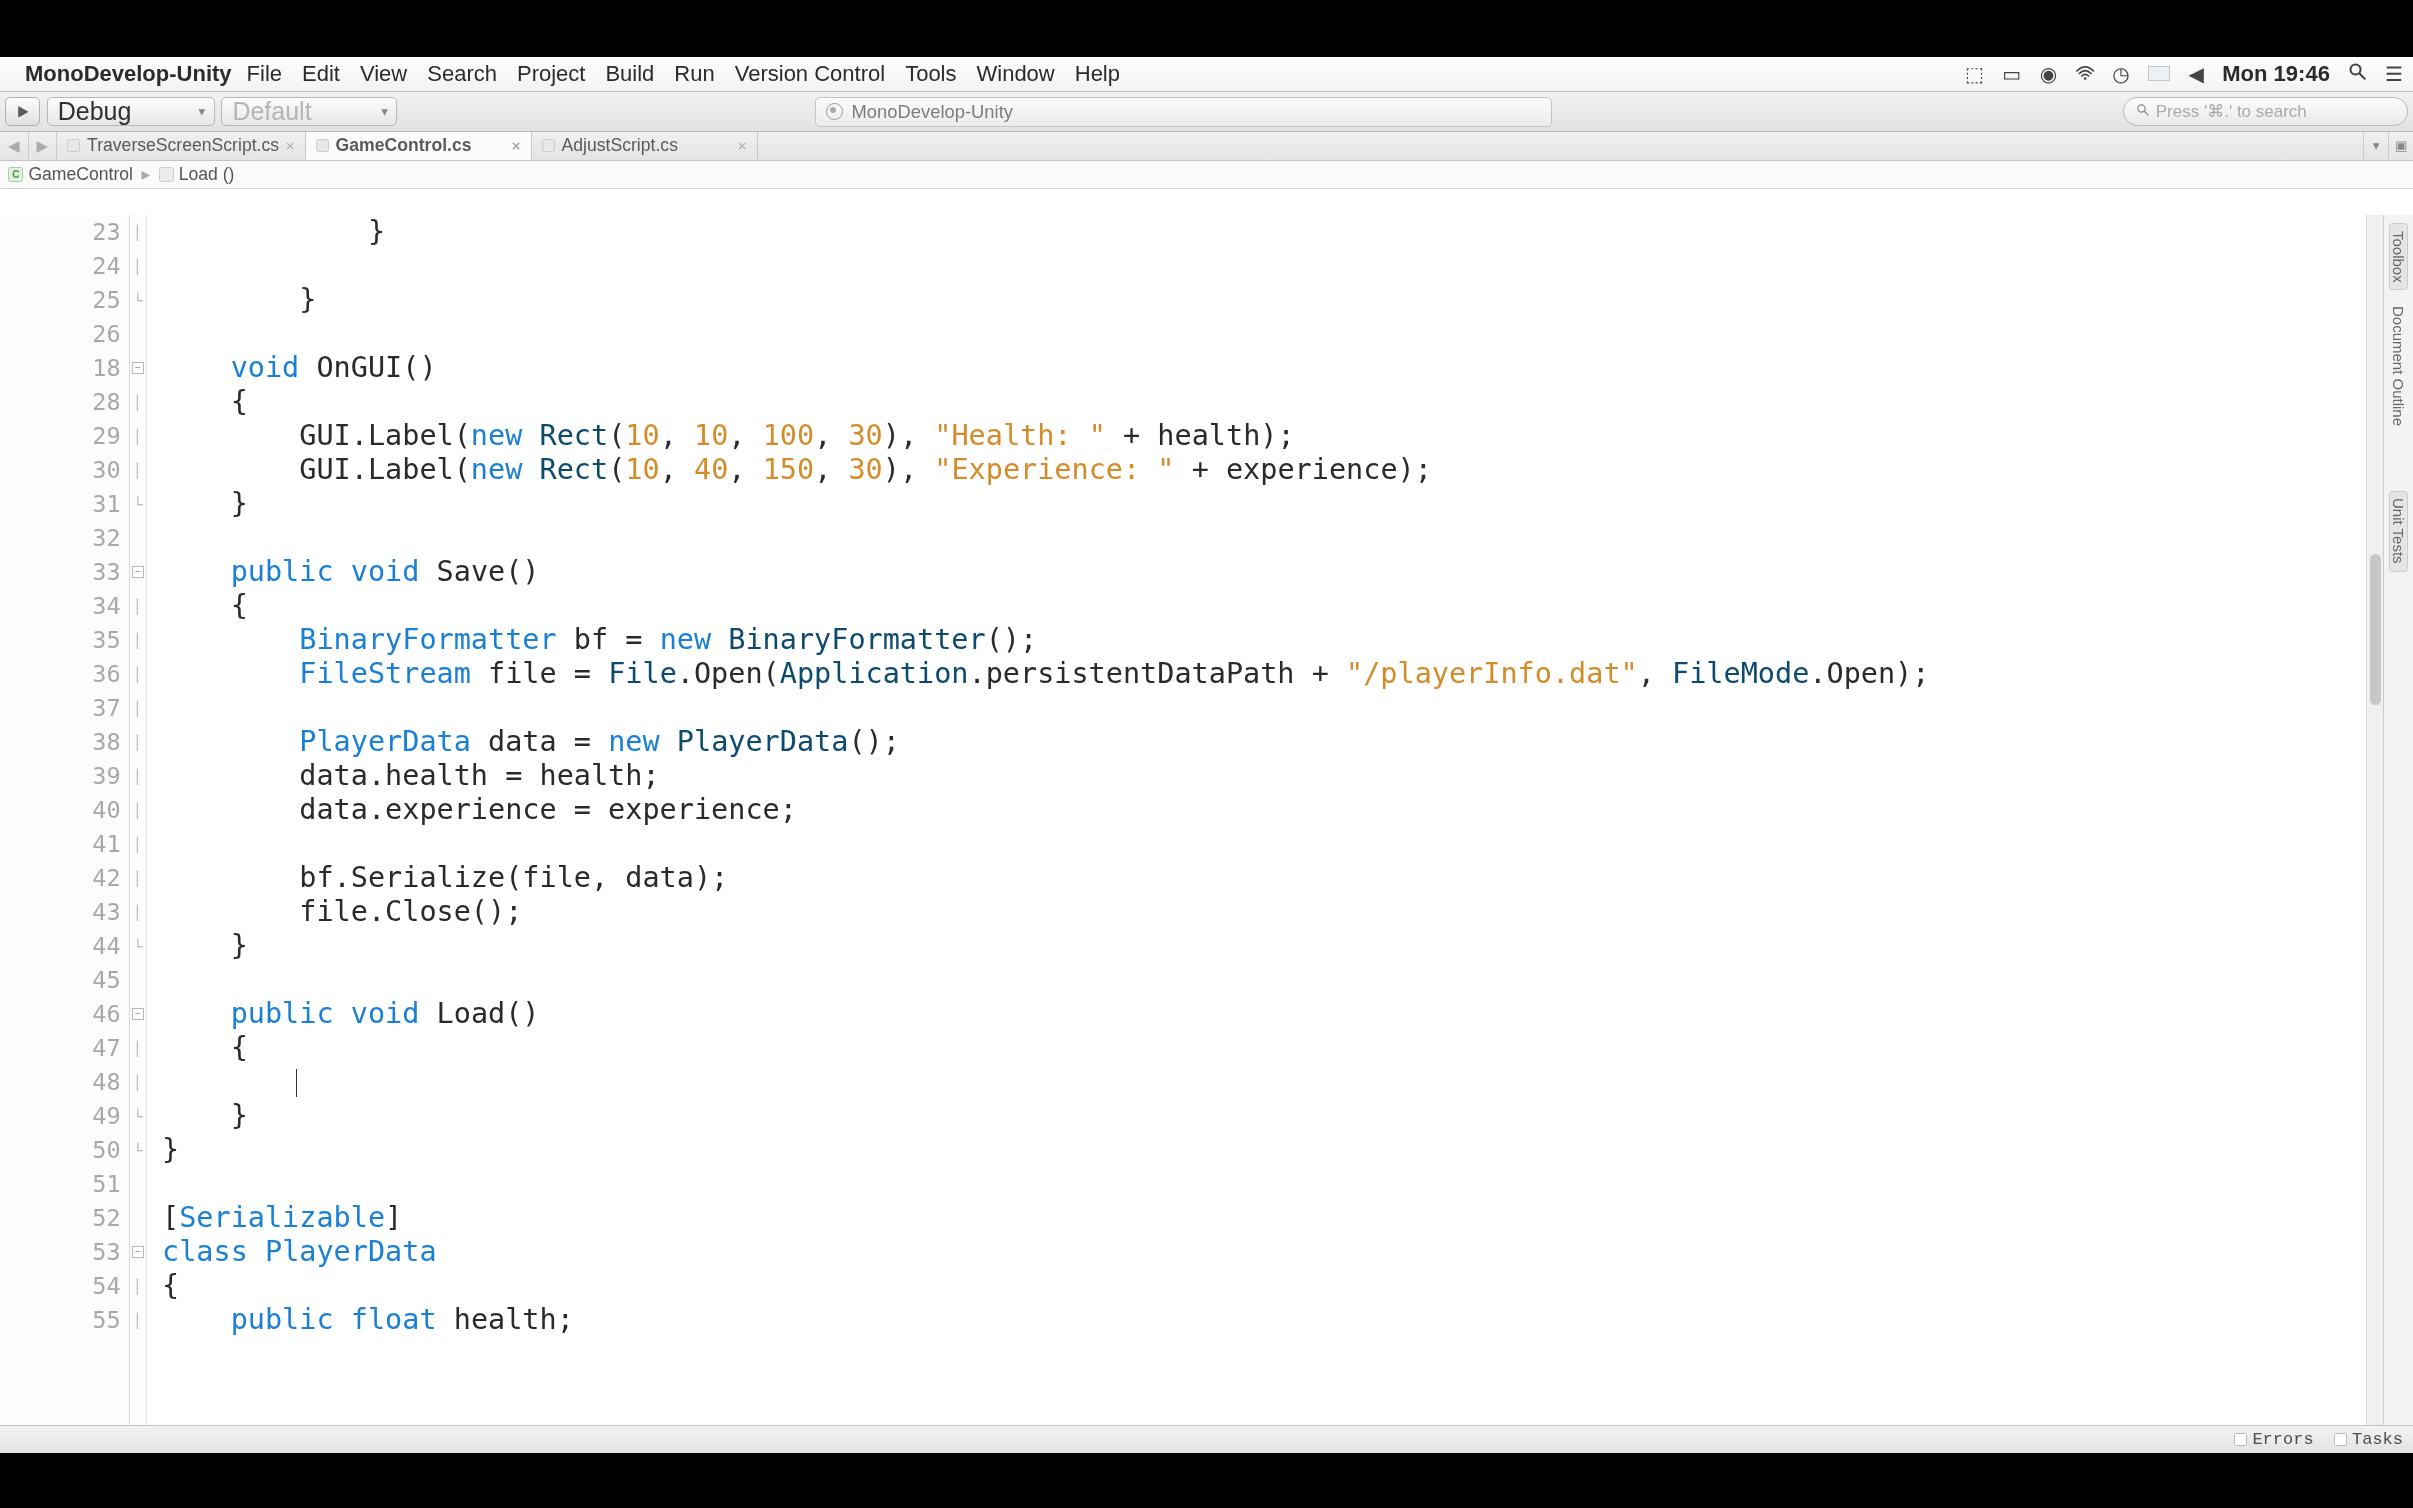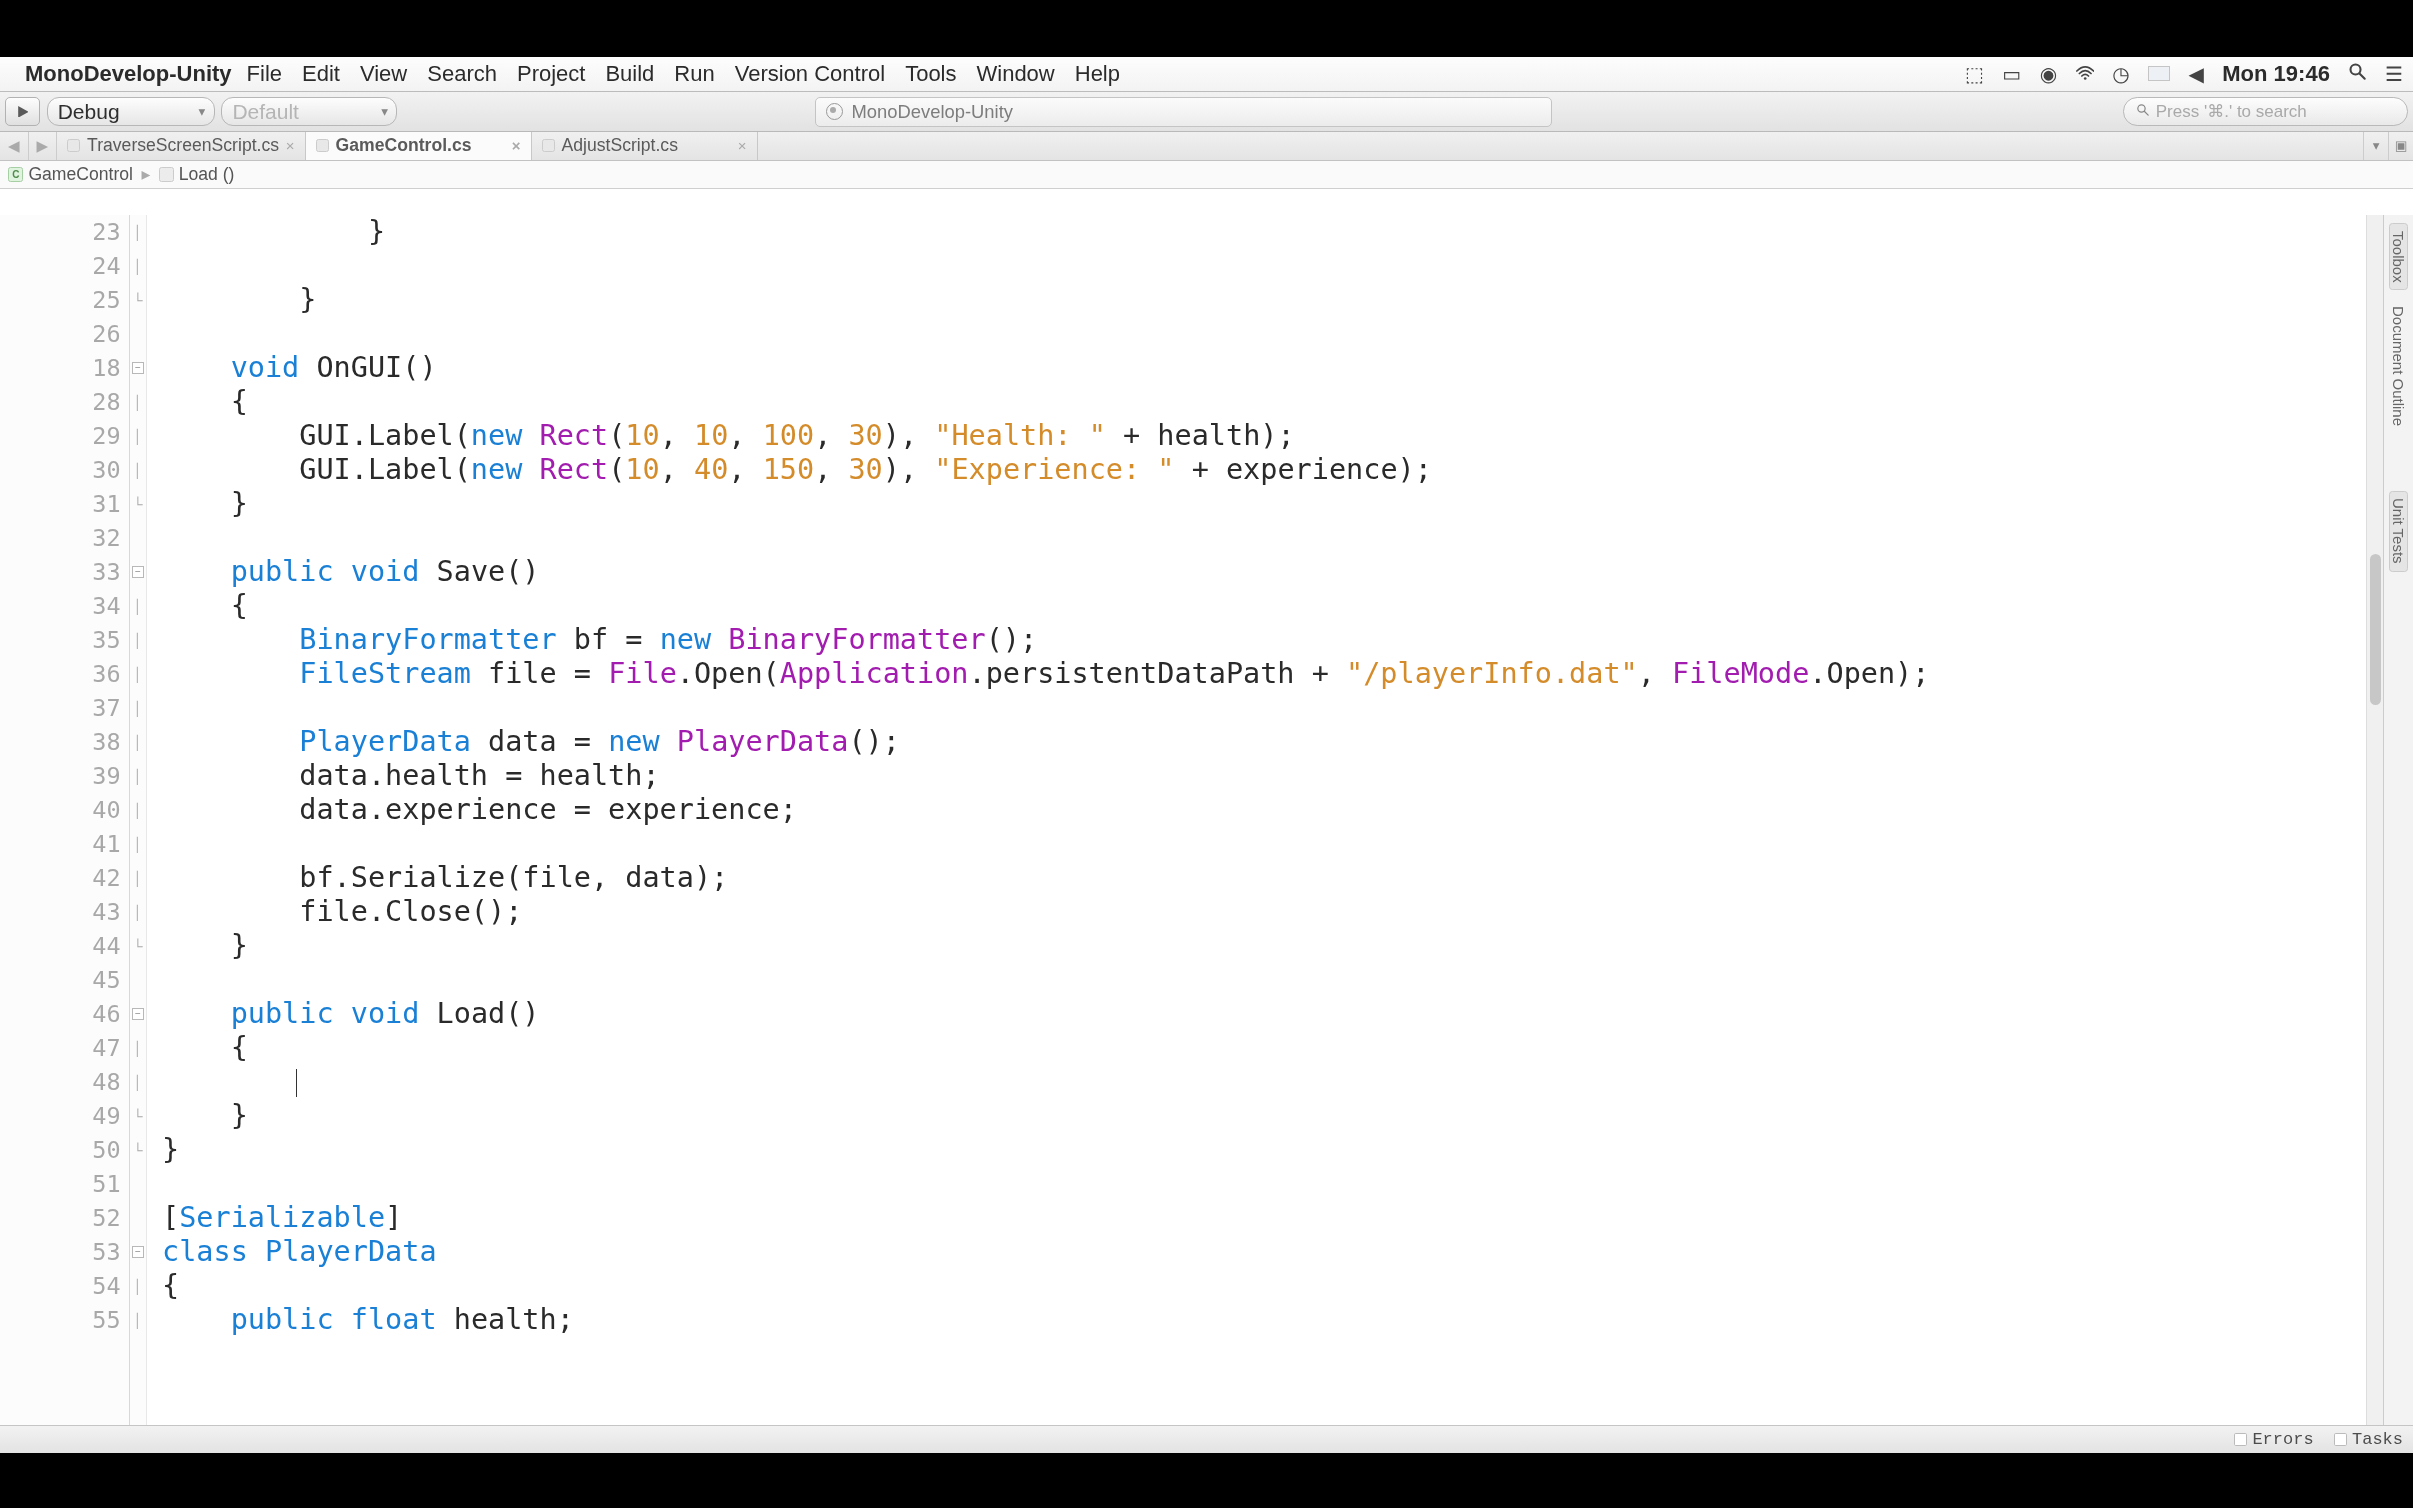--- a/index.html
+++ b/index.html
@@ -26,21 +26,21 @@
 .traffic .dot { width: 15px; height: 15px; border-radius: 50%; border: 0.8px solid rgba(0,0,0,0.25); }
 .dot.red { background: radial-gradient(circle at 30% 30%,#ff8a80,#e9463b); }
 .dot.yellow { background: radial-gradient(circle at 30% 30%,#ffe083,#e9b428); }
 .dot.green { background: radial-gradient(circle at 30% 30%,#a7e79a,#50b53c); }
 .winbar .title { position: absolute; left: 0; right: 0; text-align: center; font-size: 18.4px; color: #3d3d3d; }
 
 
 .toolbar { height: 40px; background: linear-gradient(#f2f2f2,#e2e2e2); border-bottom: 0.8px solid #b9b9b9; display: flex; align-items: center; padding: 0 5px; gap: 6.7px; }
 .playbtn { width: 35px; height: 28.5px; border-radius: 5px; background: linear-gradient(#fdfdfd,#e0e0e0); border: 0.8px solid #b2b2b2; display:flex;align-items:center;justify-content:center; }
 .playbtn svg { width: 11.7px; height: 11.7px; }
-.combobox { height: 28.5px; border-radius: 12px; background: linear-gradient(#fdfdfd,#e6e6e6); border:0.8px solid #b7b7b7; padding: 0 23.5px 0 10px; display:flex; align-items:center; font-size: 21px; color:#2f2f2f; position:relative;}
+.combobox { height: 28.5px; border-radius: 5px; background: linear-gradient(#fdfdfd,#e6e6e6); border:0.8px solid #b7b7b7; padding: 0 23.5px 0 10px; display:flex; align-items:center; font-size: 25px; color:#2f2f2f; position:relative;}
 .combobox.debug { width: 168px; }
 .combobox.default { width: 176px; color:#b5b5b5; }
 .combobox::after { content:"▾"; position:absolute; right:8.4px; font-size:13.4px; color:#888; }
 .statusbox { margin-left: 411px; width: 737px; height: 30px; border-radius: 5px; background: linear-gradient(#fbfbfb,#ececec); border:0.8px solid #c4c4c4; display:flex; align-items:center; padding: 0 10px; gap:8.4px; font-size:18.4px; color:#7d7d7d;}
 .statusbox .sicon { width:17px;height:17px;border-radius:50%;border:1.7px solid #999; position:relative;}
 .statusbox .sicon::after{content:"";position:absolute;left:2.5px;top:2.5px;width:6.7px;height:6.7px;border-radius:50%;background:#aaa;}
 .searchbox { margin-left:auto; width: 285px; height: 28.5px; border-radius: 14.2px; background: linear-gradient(#fdfdfd,#e9e9e9); border:0.8px solid #b9b9b9; display:flex; align-items:center; padding:0 11.7px; font-size:17px; color:#a9a9a9; gap:6.7px;}
 .searchbox .mag { font-size: 17px; color:#888; }
 
 
@@ -74,21 +74,21 @@
 .code { flex:1; font-family: Menlo, Monaco, Consolas, monospace; font-size: 28.5px; line-height: 34px; white-space: pre; padding-left: 15px; color:#2a2a2a;}
 .gutter .ln { font-family: Menlo, Monaco, monospace; font-size: 23.5px; line-height:34px; color:#a8a8a8;}
 .foldcol .fr { height:34px; display:flex; align-items:center; justify-content:center;}
 .foldbox { width:11.7px;height:11.7px;border:0.8px solid #b8b8b8;background:#fff;display:flex;align-items:center;justify-content:center;font-size:10px;color:#888;line-height:1;}
 .scope { color:#a8a8a8; display:inline-block;width:11.7px;text-align:center;}
 
 .kw { color:#1a80d6; }
 .tp { color:#1a80d6; }
 .num { color:#d48b2a; }
 .str { color:#d48b2a; }
-.cls { color:#a21caf; }
+.cls { color:#0c4a6e; }
 
 
 .statusbar { position:absolute; left:0; right:0; bottom:0; height:28.5px; background:linear-gradient(#f2f2f2,#e3e3e3); border-top:0.8px solid #c5c5c5; display:flex; align-items:center; justify-content:flex-end; padding:0 10px; font-size:17px; color:#4d4d4d; gap:20px;font-family:Liberation Mono, monospace;}
 .statusbar .sitem{display:flex;align-items:center;gap:5px;}
 .statusbar .sqicon{width:13.4px;height:13.4px;border:0.8px solid #bbb;background:#fff;border-radius:1.7px;}
 
 
 .vscroll { position:absolute; top:158px; right:30px; bottom:28.5px; width:17px; background:#f0f0f0; border-left:0.8px solid #ddd;}
 .vscroll .thumb { position:absolute; left:2.5px; right:2.5px; top:28%; height:151px; background:#c7c7c7; border-radius:5.9px;}
 

